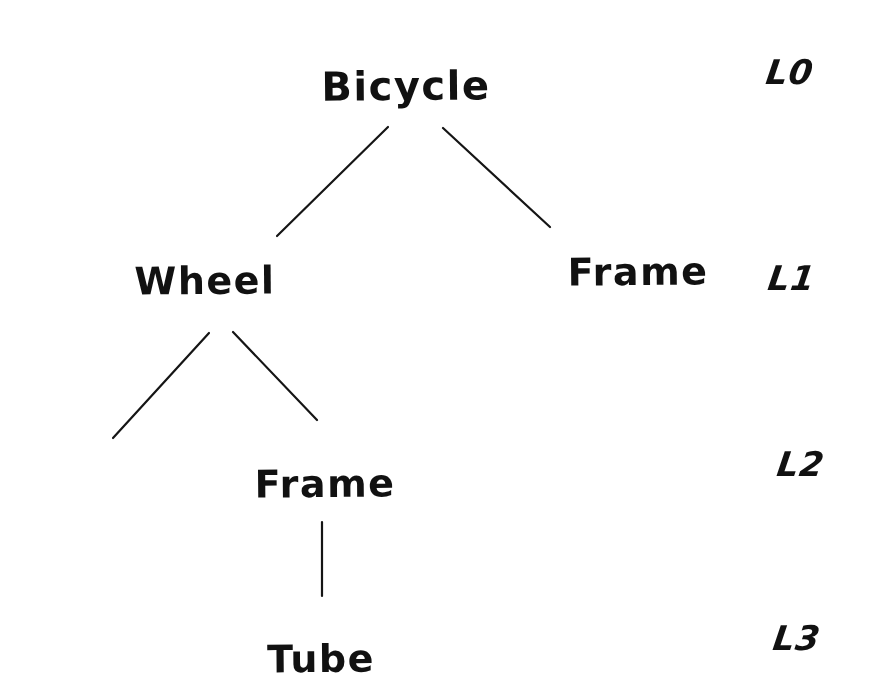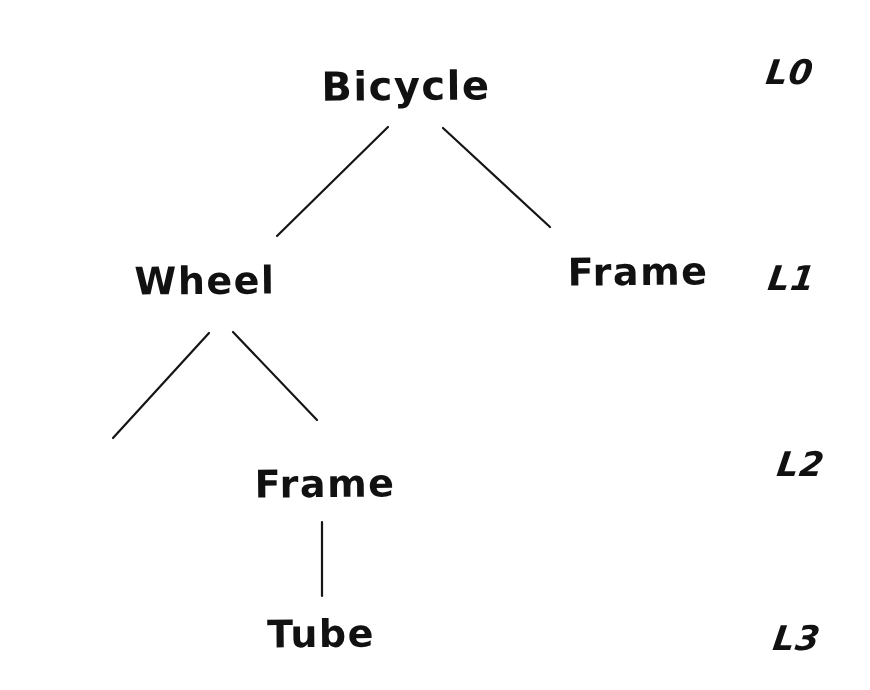--- a/index.html
+++ b/index.html
@@ -66,21 +66,21 @@
 
   <div class="node root" style="left:406px; top:86px;">Bicycle</div>
 
   <div class="node" style="left:205px; top:281px;">Wheel</div>
 
   <div class="node" style="left:638px; top:272px;">Frame</div>
 
 
   <div class="node" style="left:325px; top:484px;">Frame</div>
 
-  <div class="node" style="left:321px; top:634px;">Tube</div>
+  <div class="node" style="left:321px; top:659px;">Tube</div>
 
   <div class="lvl" style="left:790px; top:72px;">L0</div>
 
   <div class="lvl" style="left:792px; top:278px;">L1</div>
 
   <div class="lvl" style="left:801px; top:464px;">L2</div>
 
   <div class="lvl" style="left:797px; top:638px;">L3</div>
 
 </div>

